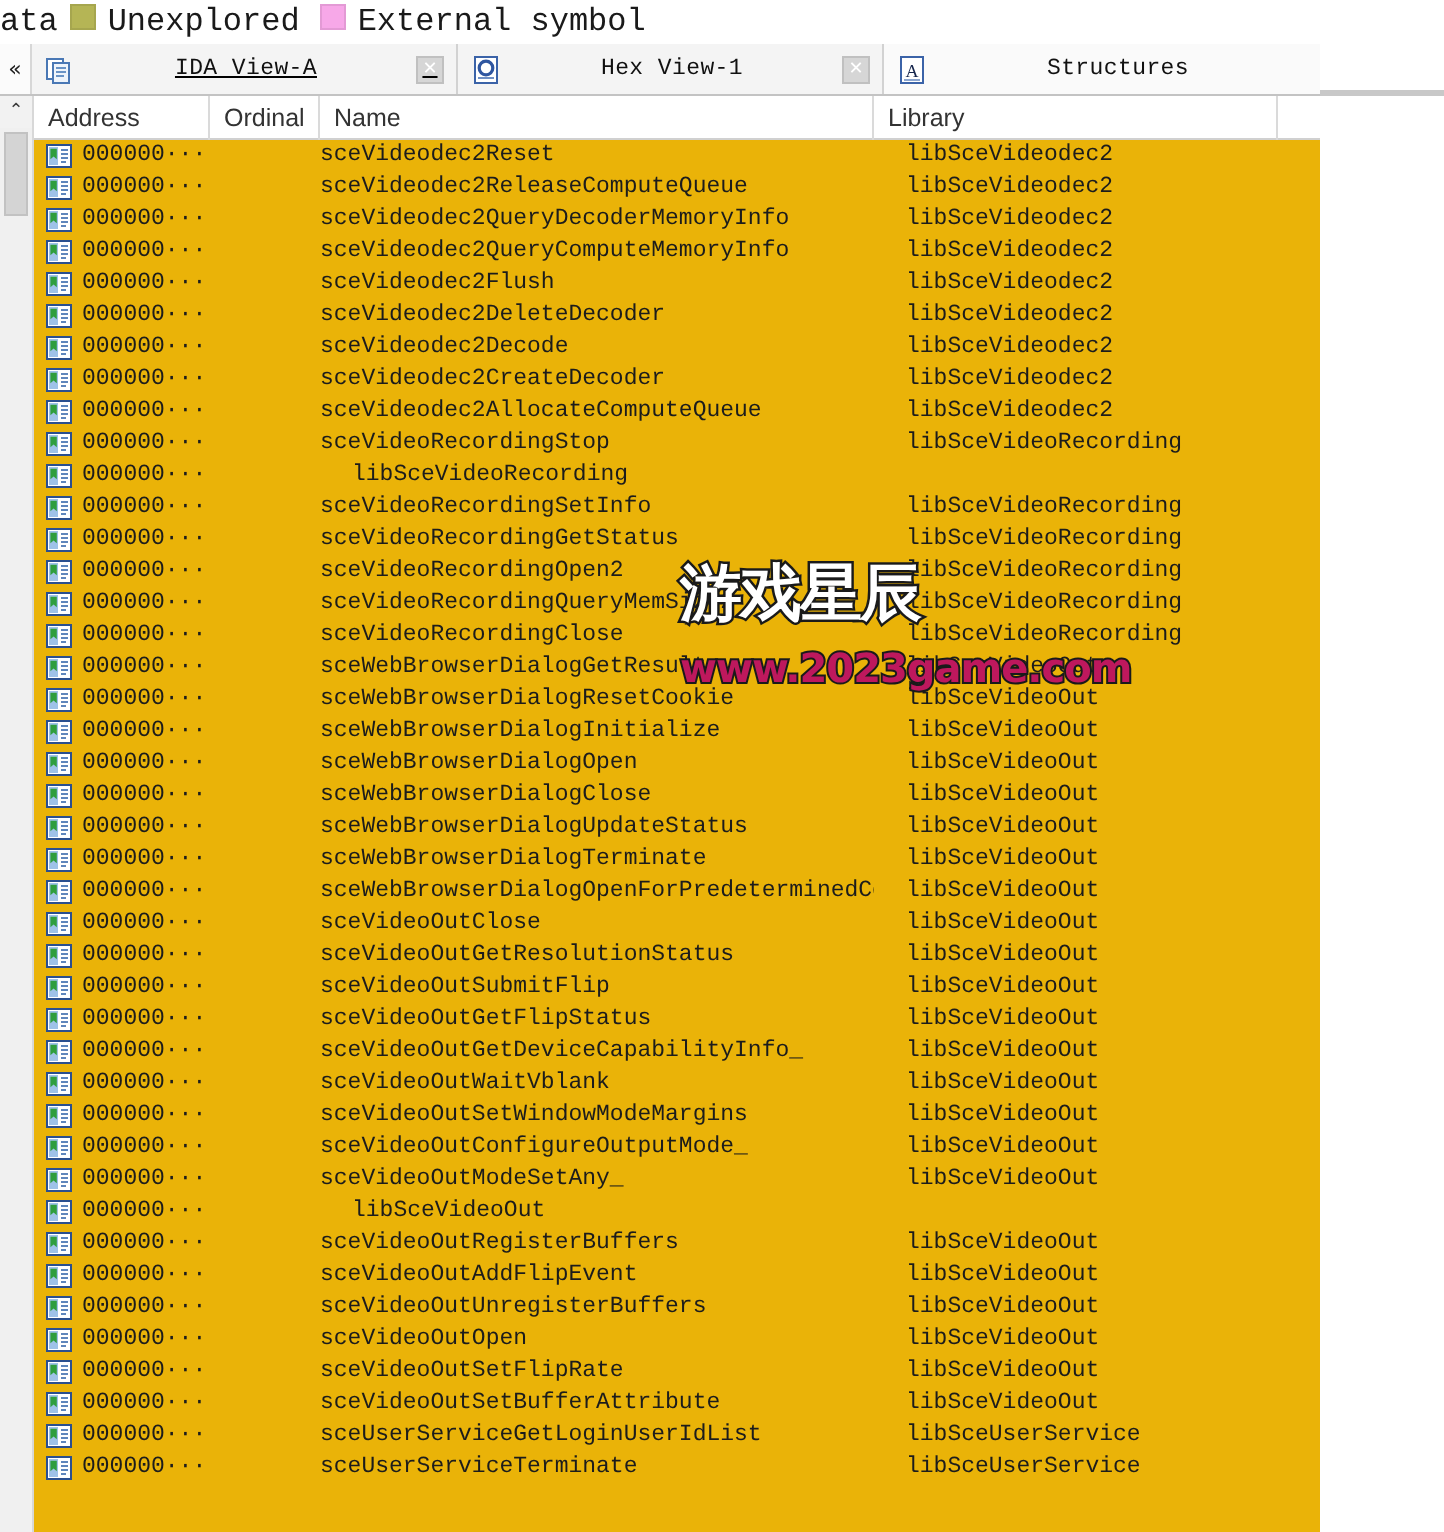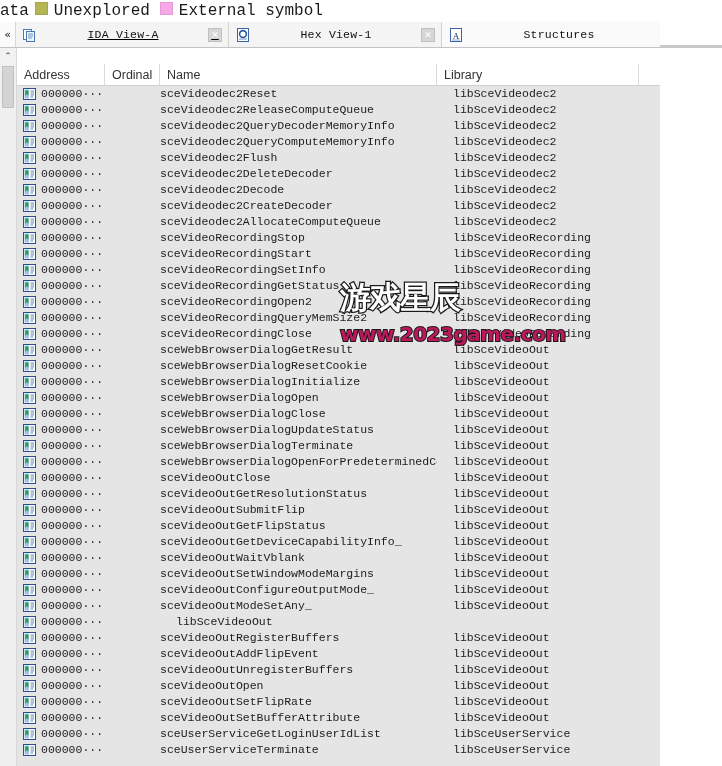--- a/index.html
+++ b/index.html
@@ -140,24 +140,24 @@
     width: 12px; height: 42px;
     background: #d4d4d4;
     border: 1px solid #c2c2c2;
     box-sizing: border-box;
     cursor: pointer;
   }
 
   
   .table-wrap {
     position: absolute;
-    left: 17px; top: 64px;
+    left: 17px; top: 48px;
     width: 643px;
     bottom: 0;
-    background: #e5e5e5;
+    background: #eab308;
     box-sizing: border-box;
     overflow: hidden;
   }
   .thead {
     position: relative;
     height: 22px;
     background: #ffffff;
     border-bottom: 1px solid #d0d0d0;
     display: flex;
     align-items: center;
@@ -536,21 +536,20 @@
               <rect x="1.5" y="1.5" width="4.5" height="9" fill="#9fc2e8"></rect>
               <line x1="7.5" y1="3" x2="11" y2="3" stroke="#4d79b5" stroke-width="0.9"></line>
               <line x1="7.5" y1="5" x2="11" y2="5" stroke="#4d79b5" stroke-width="0.9"></line>
               <line x1="7.5" y1="7" x2="11" y2="7" stroke="#4d79b5" stroke-width="0.9"></line>
               <line x1="7.5" y1="9" x2="10" y2="9" stroke="#4d79b5" stroke-width="0.9"></line>
               <path d="M2.2 2.4 L5.4 2.4 L5.4 7.6 L3.8 6.2 L2.2 7.6 Z" fill="#2f9e3e"></path>
             </svg>
           </div>
           <div class="cell c-address">000000···</div>
           <div class="cell c-ordinal"></div>
-          <div class="cell c-name">sceVideoRecordingStart</div>
           <div class="cell c-library">libSceVideoRecording</div>
         </div>
         <div class="row">
           <div class="cell c-icon">
             <svg class="ex-icon" viewBox="0 0 13 12">
               <rect x="0.5" y="0.5" width="12" height="11" fill="#ffffff" stroke="#2a4f8f" stroke-width="1"></rect>
               <rect x="1.5" y="1.5" width="4.5" height="9" fill="#9fc2e8"></rect>
               <line x1="7.5" y1="3" x2="11" y2="3" stroke="#4d79b5" stroke-width="0.9"></line>
               <line x1="7.5" y1="5" x2="11" y2="5" stroke="#4d79b5" stroke-width="0.9"></line>
               <line x1="7.5" y1="7" x2="11" y2="7" stroke="#4d79b5" stroke-width="0.9"></line>

